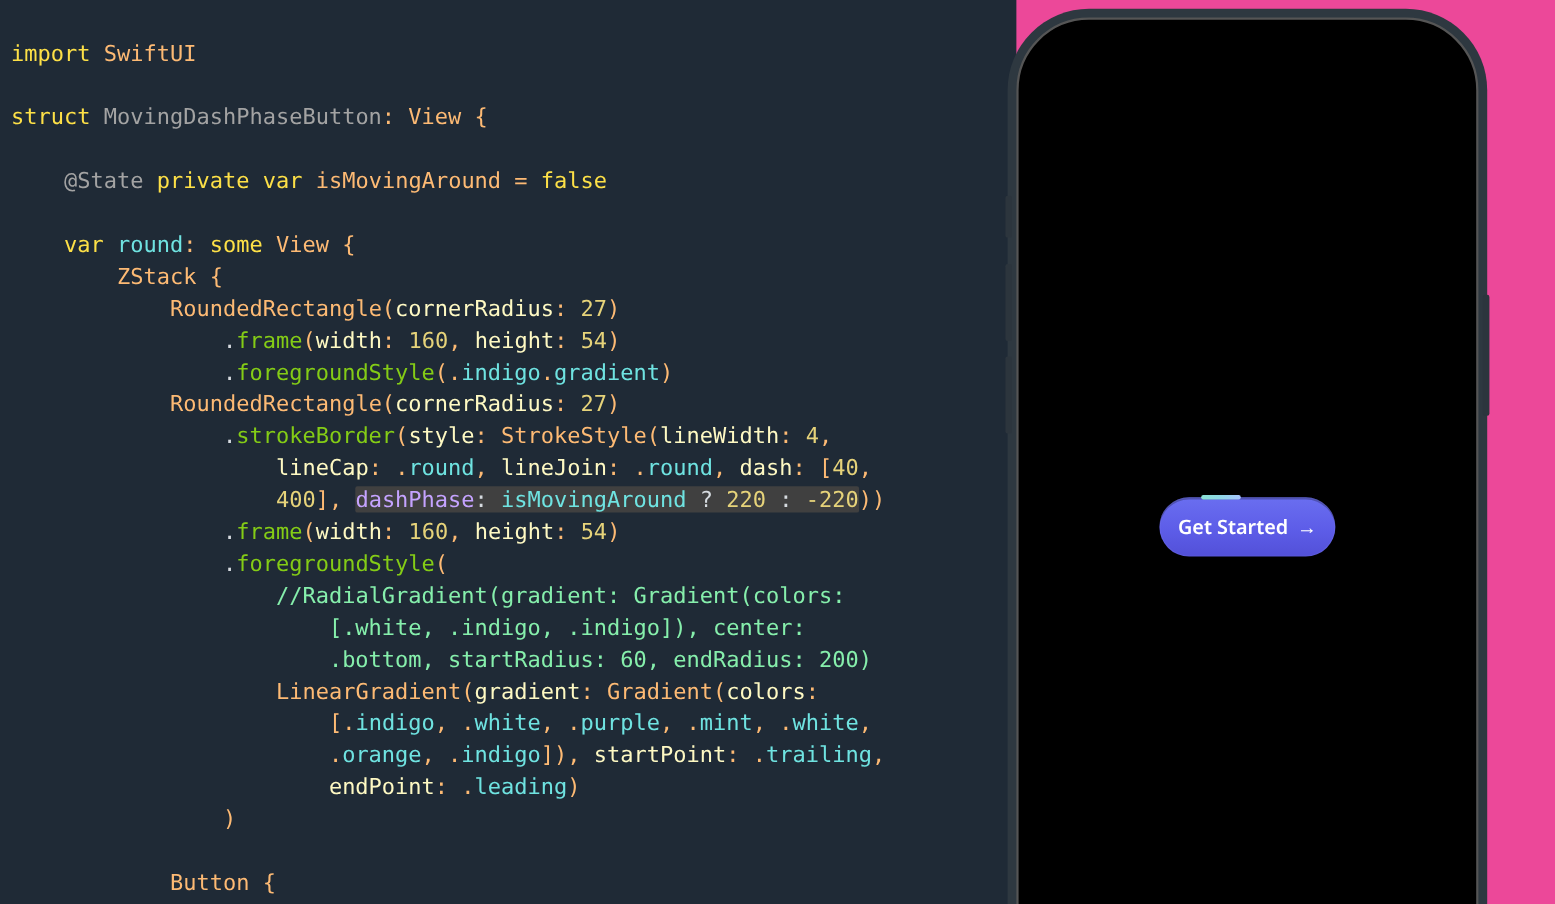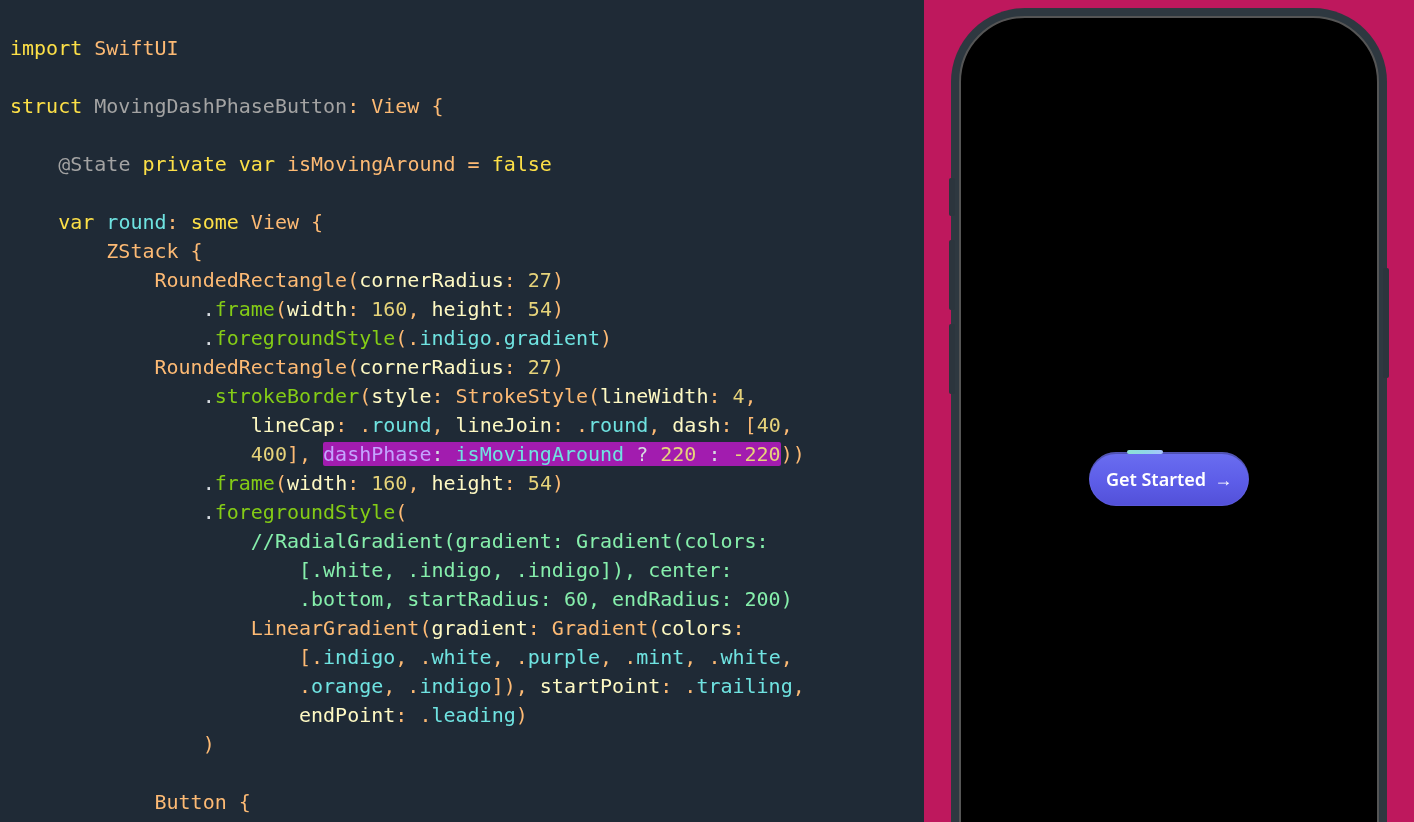--- a/index.html
+++ b/index.html
@@ -17,23 +17,23 @@
   background: #1f2a36;
   color: #cfd6dc;
   font-size: 20px;
   line-height: 29px;
   padding: 34px 10px 10px 10px;
   white-space: pre;
   overflow: hidden;
 }
 .preview-pane {
   flex: 1;
-  background: #be185d;
+  background: #ec4899;
   display: flex;
-  justify-content: center;
+  justify-content: flex-start;
   align-items: flex-start;
 }
 .phone {
   margin-top: 16px;
   width: 420px;
   height: 870px;
   background: #000;
   border-radius: 66px;
   border: 2px solid #555;
   box-shadow: 0 0 0 8px #2e3840;
@@ -87,21 +87,21 @@
 .type    { color: #a3a3a3; }
 .typeacc { color: #a3a3a3; }
 .func    { color: #84cc16; }
 .prop    { color: #6fe3e1; }
 .num     { color: #e6d37a; }
 .param   { color: #fef9c3; }
 .plain   { color: #fdba74; }
 .dot     { color: #d6dbe0; }
 .comment { color: #86efac; }
 .selbg {
-  background: #a21caf;
+  background: #404040;
   border-radius: 2px;
   color: #c5a3ff;
 }
 .sel-ident { color: #6fe3e1; }
 .sel-num   { color: #e6d37a; }
 .sel-plain { color: #d6dbe0; }
 </style>
 </head>
 <body>
 

